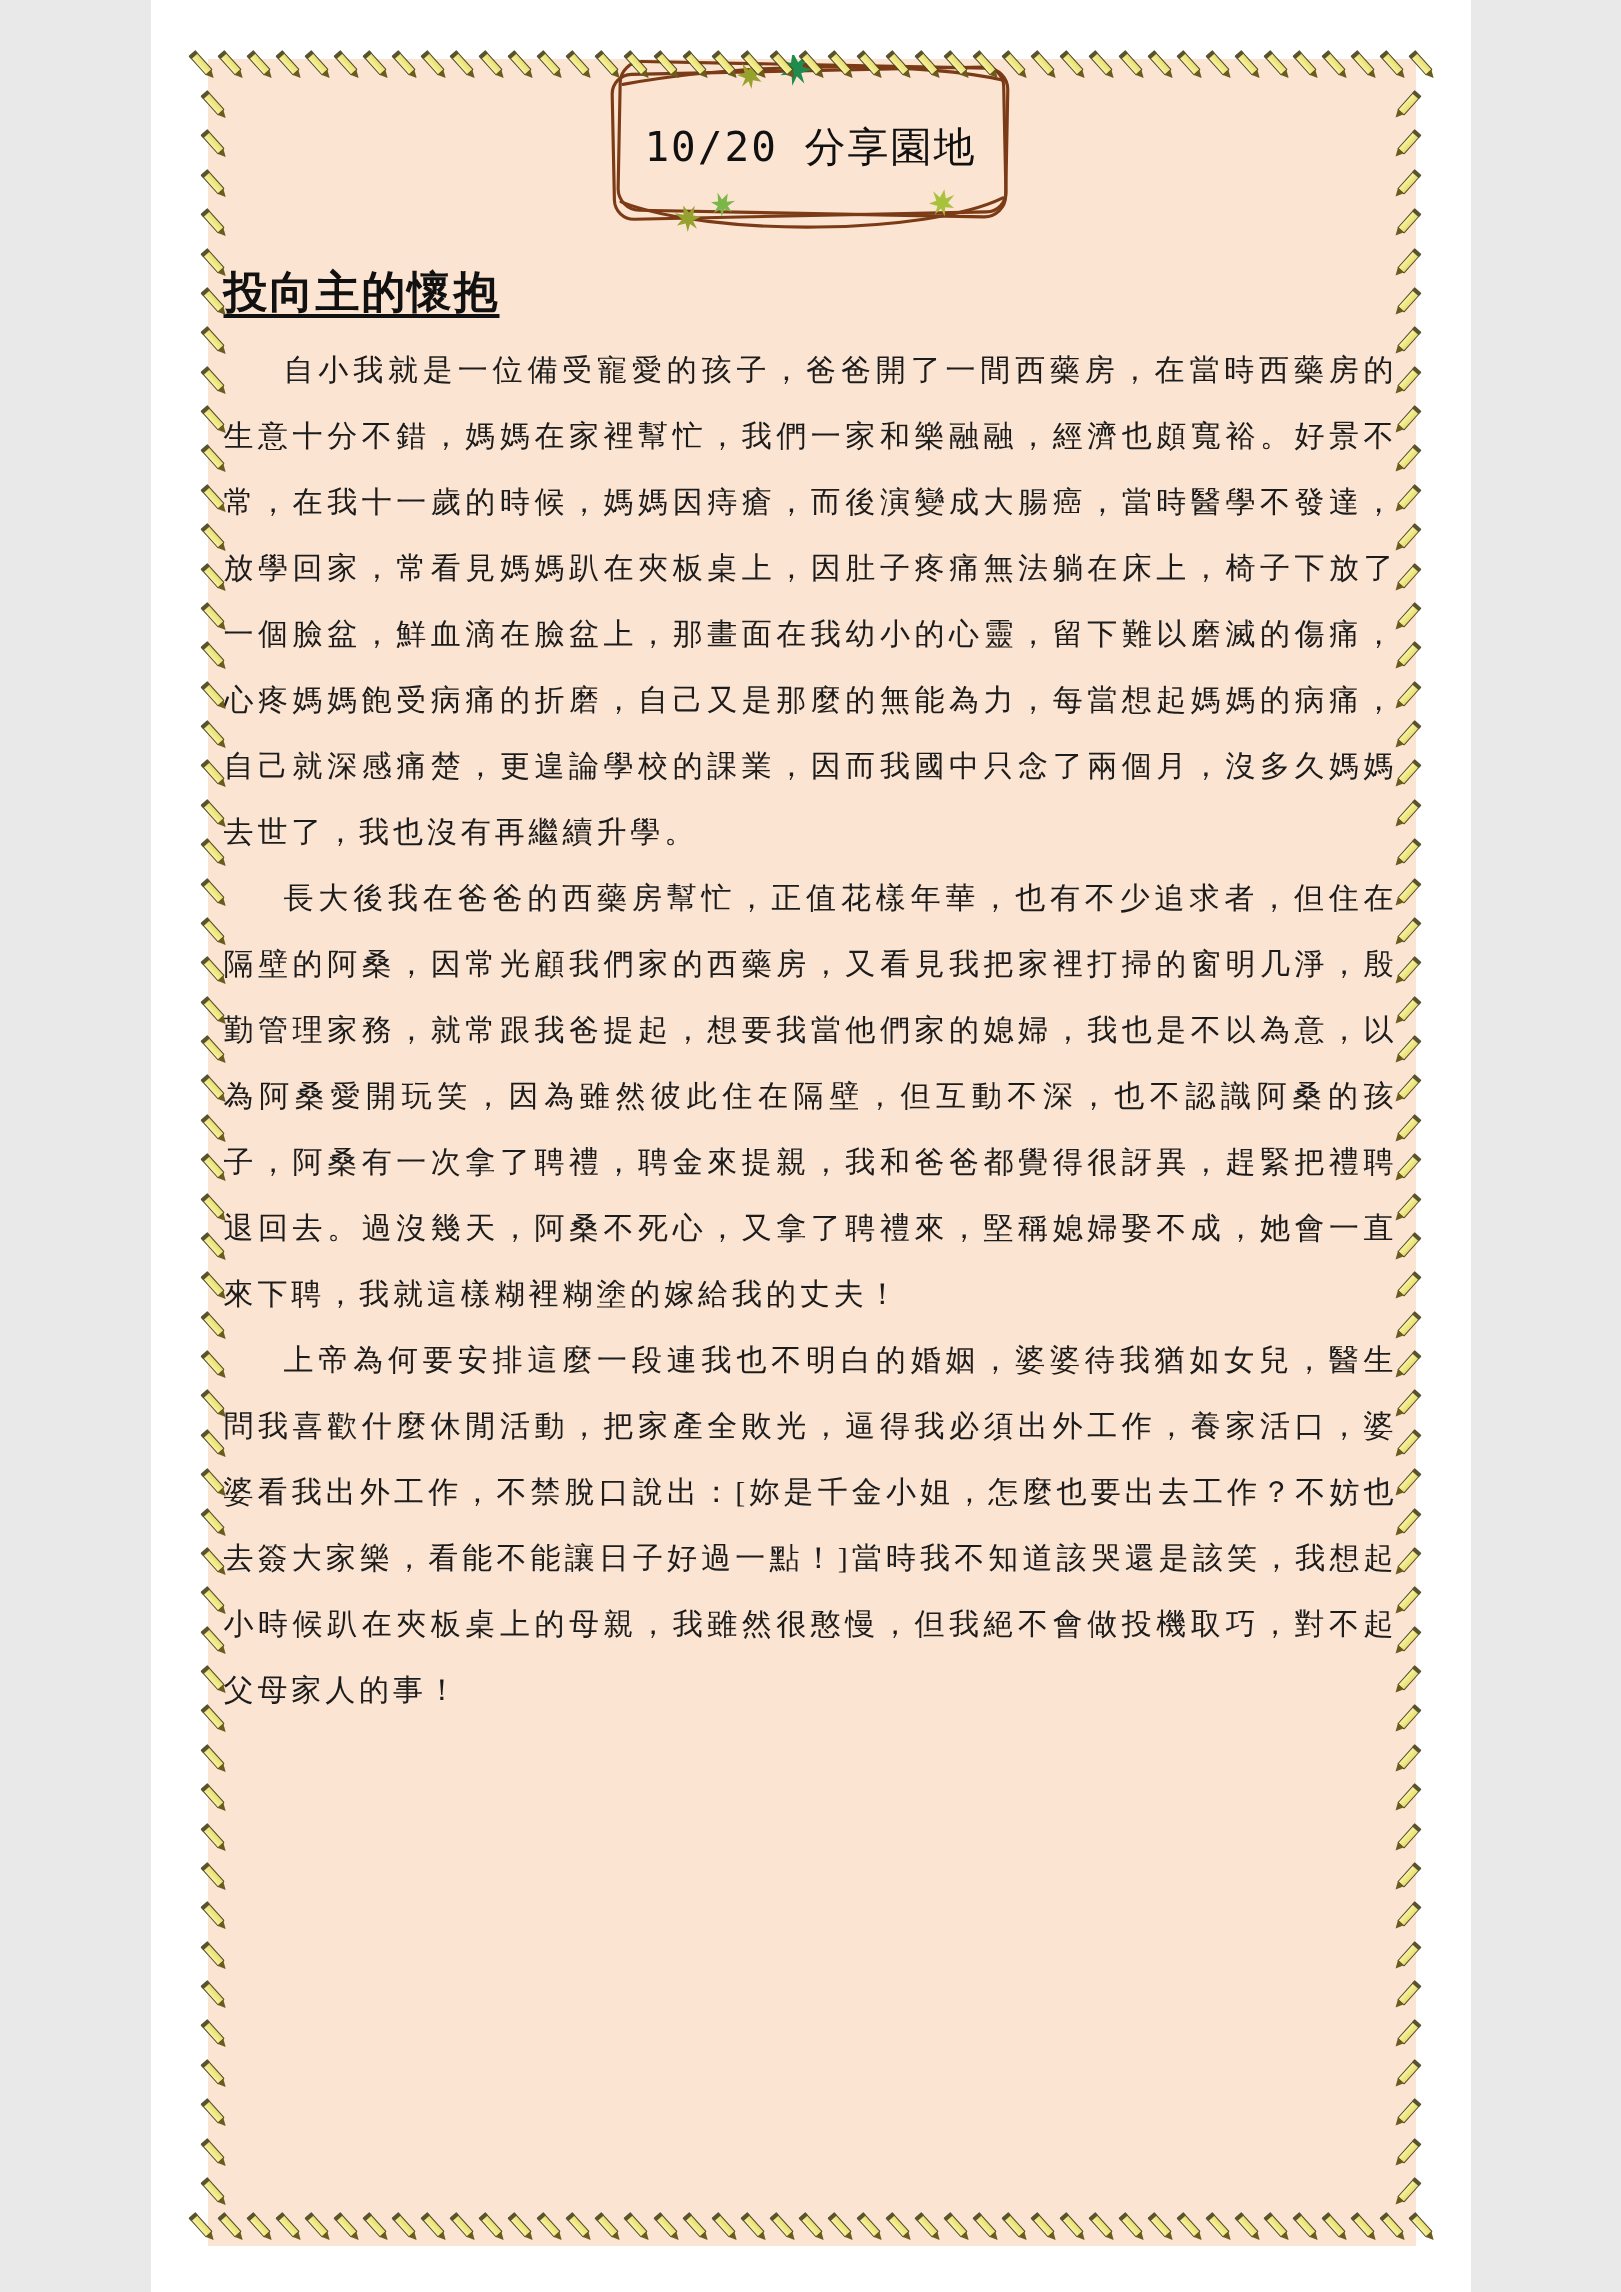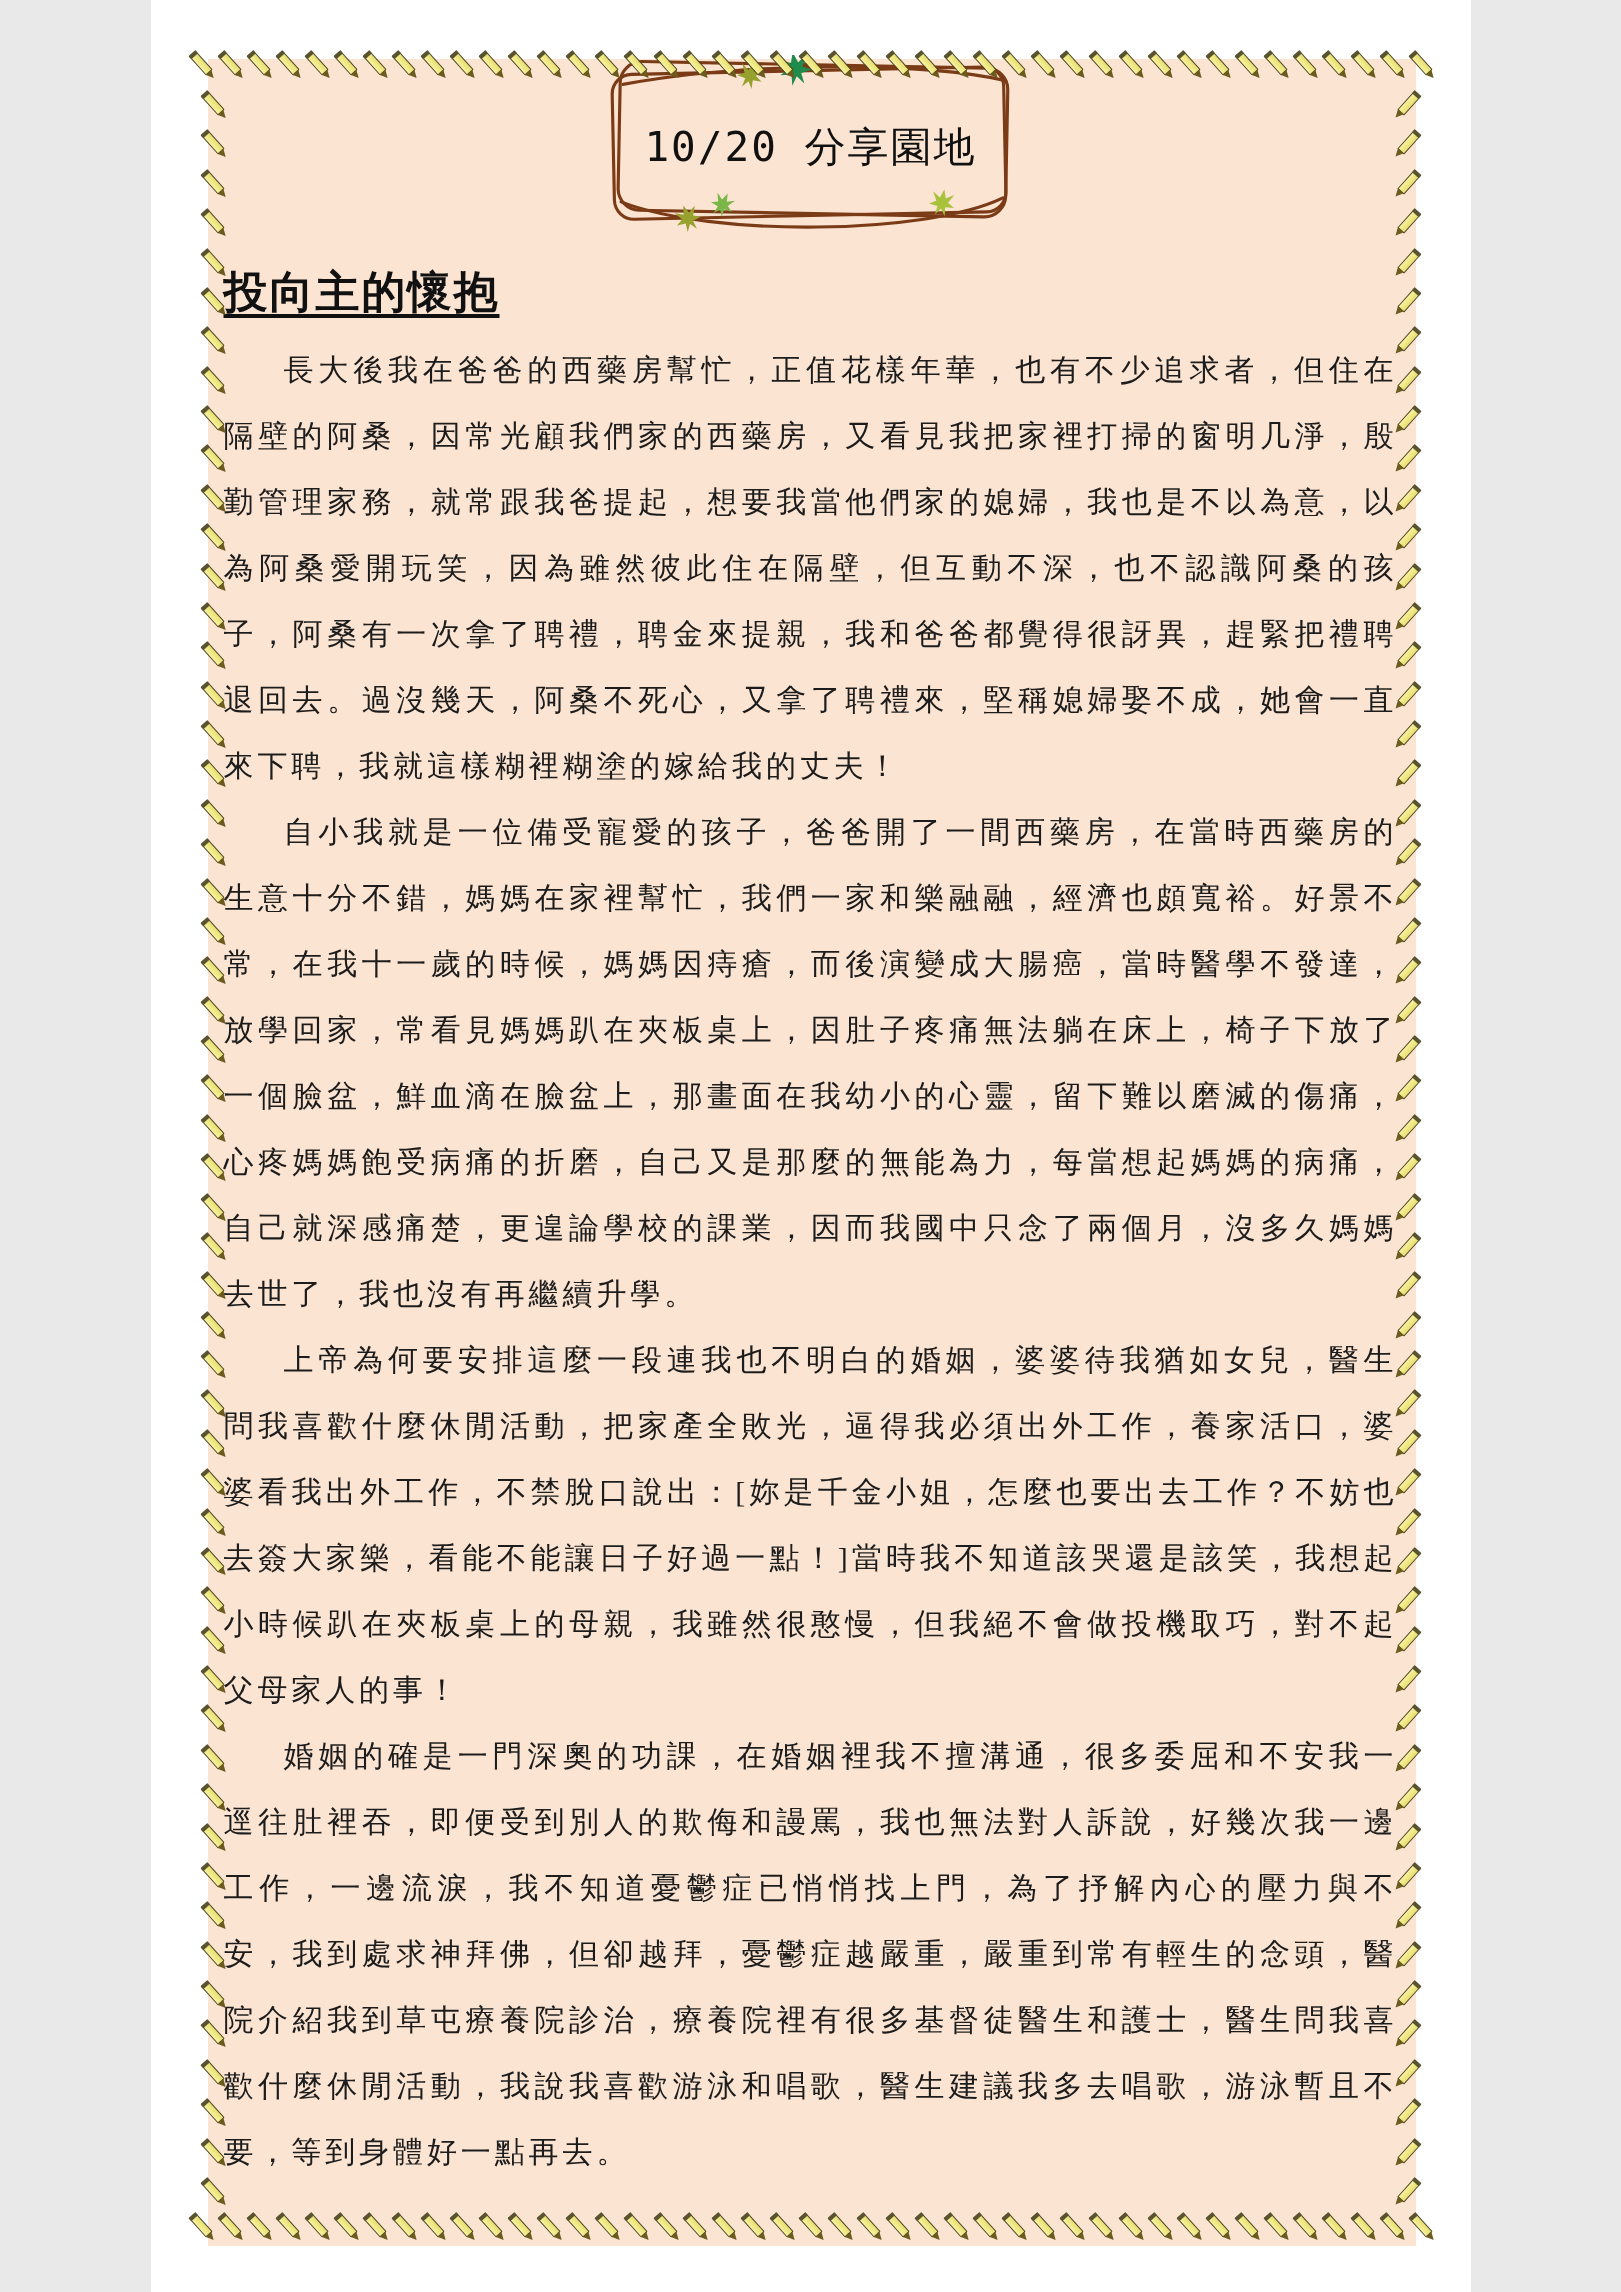--- a/index.html
+++ b/index.html
@@ -286,21 +286,20 @@
           <path d="M0,-13 L3,-4 11,-9 6,0 13,4 4,5 5,14 0,7 -5,14 -4,5 -13,4 -6,0 -11,-9 -3,-4 Z" fill="#a8c23c" transform="translate(346,150) rotate(10)"></path>
         </g>
       </svg>
       <div class="title">10/20 分享園地</div>
     </div>
 
     <div class="subtitle">投向主的懷抱</div>
 
 
     <div class="body-text">
+      <p class="para">自小我就是一位備受寵愛的孩子，爸爸開了一間西藥房，在當時西藥房的生意十分不錯，媽媽在家裡幫忙，我們一家和樂融融，經濟也頗寬裕。好景不常，在我十一歲的時候，媽媽因痔瘡，而後演變成大腸癌，當時醫學不發達，放學回家，常看見媽媽趴在夾板桌上，因肚子疼痛無法躺在床上，椅子下放了一個臉盆，鮮血滴在臉盆上，那畫面在我幼小的心靈，留下難以磨滅的傷痛，心疼媽媽飽受病痛的折磨，自己又是那麼的無能為力，每當想起媽媽的病痛，自己就深感痛楚，更遑論學校的課業，因而我國中只念了兩個月，沒多久媽媽去世了，我也沒有再繼續升學。</p>
       <p class="para">長大後我在爸爸的西藥房幫忙，正值花樣年華，也有不少追求者，但住在隔壁的阿桑，因常光顧我們家的西藥房，又看見我把家裡打掃的窗明几淨，殷勤管理家務，就常跟我爸提起，想要我當他們家的媳婦，我也是不以為意，以為阿桑愛開玩笑，因為雖然彼此住在隔壁，但互動不深，也不認識阿桑的孩子，阿桑有一次拿了聘禮，聘金來提親，我和爸爸都覺得很訝異，趕緊把禮聘退回去。過沒幾天，阿桑不死心，又拿了聘禮來，堅稱媳婦娶不成，她會一直來下聘，我就這樣糊裡糊塗的嫁給我的丈夫！</p>
-      <p class="para">自小我就是一位備受寵愛的孩子，爸爸開了一間西藥房，在當時西藥房的生意十分不錯，媽媽在家裡幫忙，我們一家和樂融融，經濟也頗寬裕。好景不常，在我十一歲的時候，媽媽因痔瘡，而後演變成大腸癌，當時醫學不發達，放學回家，常看見媽媽趴在夾板桌上，因肚子疼痛無法躺在床上，椅子下放了一個臉盆，鮮血滴在臉盆上，那畫面在我幼小的心靈，留下難以磨滅的傷痛，心疼媽媽飽受病痛的折磨，自己又是那麼的無能為力，每當想起媽媽的病痛，自己就深感痛楚，更遑論學校的課業，因而我國中只念了兩個月，沒多久媽媽去世了，我也沒有再繼續升學。</p>
       <p class="para">上帝為何要安排這麼一段連我也不明白的婚姻，婆婆待我猶如女兒，醫生問我喜歡什麼休閒活動，把家產全敗光，逼得我必須出外工作，養家活口，婆婆看我出外工作，不禁脫口說出：[妳是千金小姐，怎麼也要出去工作？不妨也去簽大家樂，看能不能讓日子好過一點！]當時我不知道該哭還是該笑，我想起小時候趴在夾板桌上的母親，我雖然很憨慢，但我絕不會做投機取巧，對不起父母家人的事！</p>
-      <p class="para">婚姻的確是一門深奧的功課，在婚姻裡我不擅溝通，很多委屈和不安我一逕往肚裡吞，即便受到別人的欺侮和謾罵，我也無法對人訴說，好幾次我一邊工作，一邊流淚，我不知道憂鬱症已悄悄找上門，為了抒解內心的壓力與不安，我到處求神拜佛，但卻越拜，憂鬱症越嚴重，嚴重到常有輕生的念頭，醫院介紹我到草屯療養院診治，療養院裡有很多基督徒醫生和護士，醫生問我喜歡什麼休閒活動，我說我喜歡游泳和唱歌，醫生建議我多去唱歌，游泳暫且不要，等到身體好一點再去。</p>
     </div>
 
   </div>
 </div>
 
 
 </body></html>

